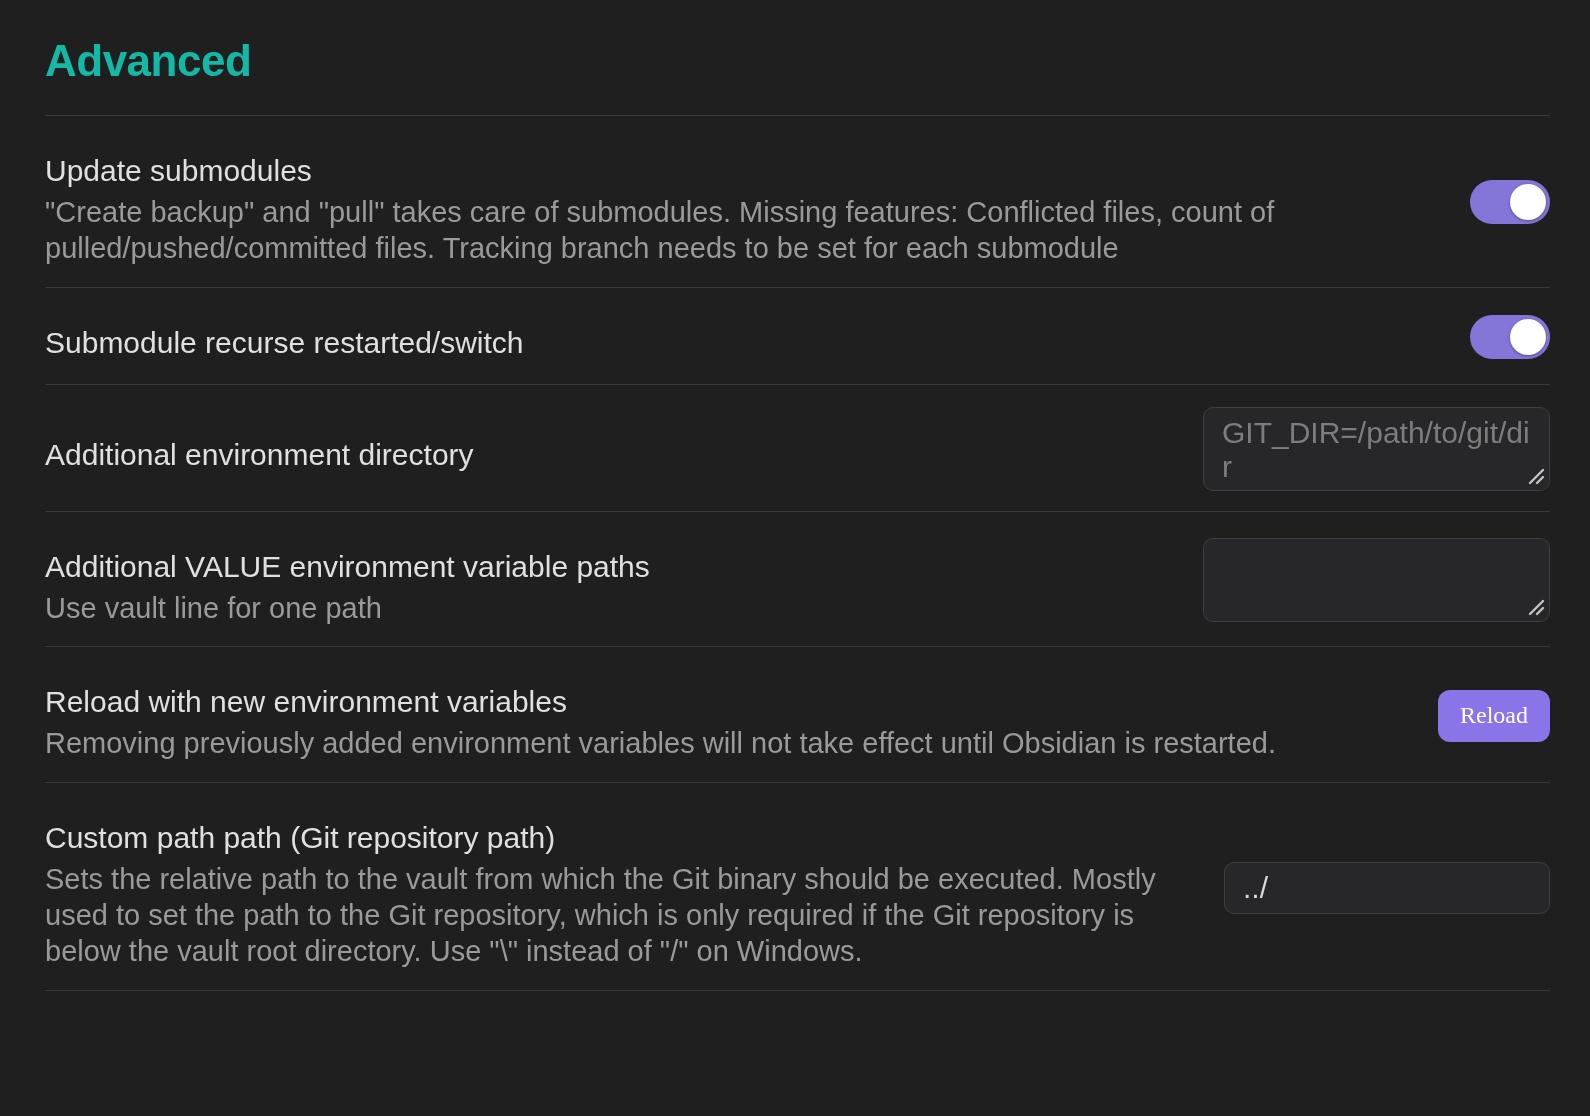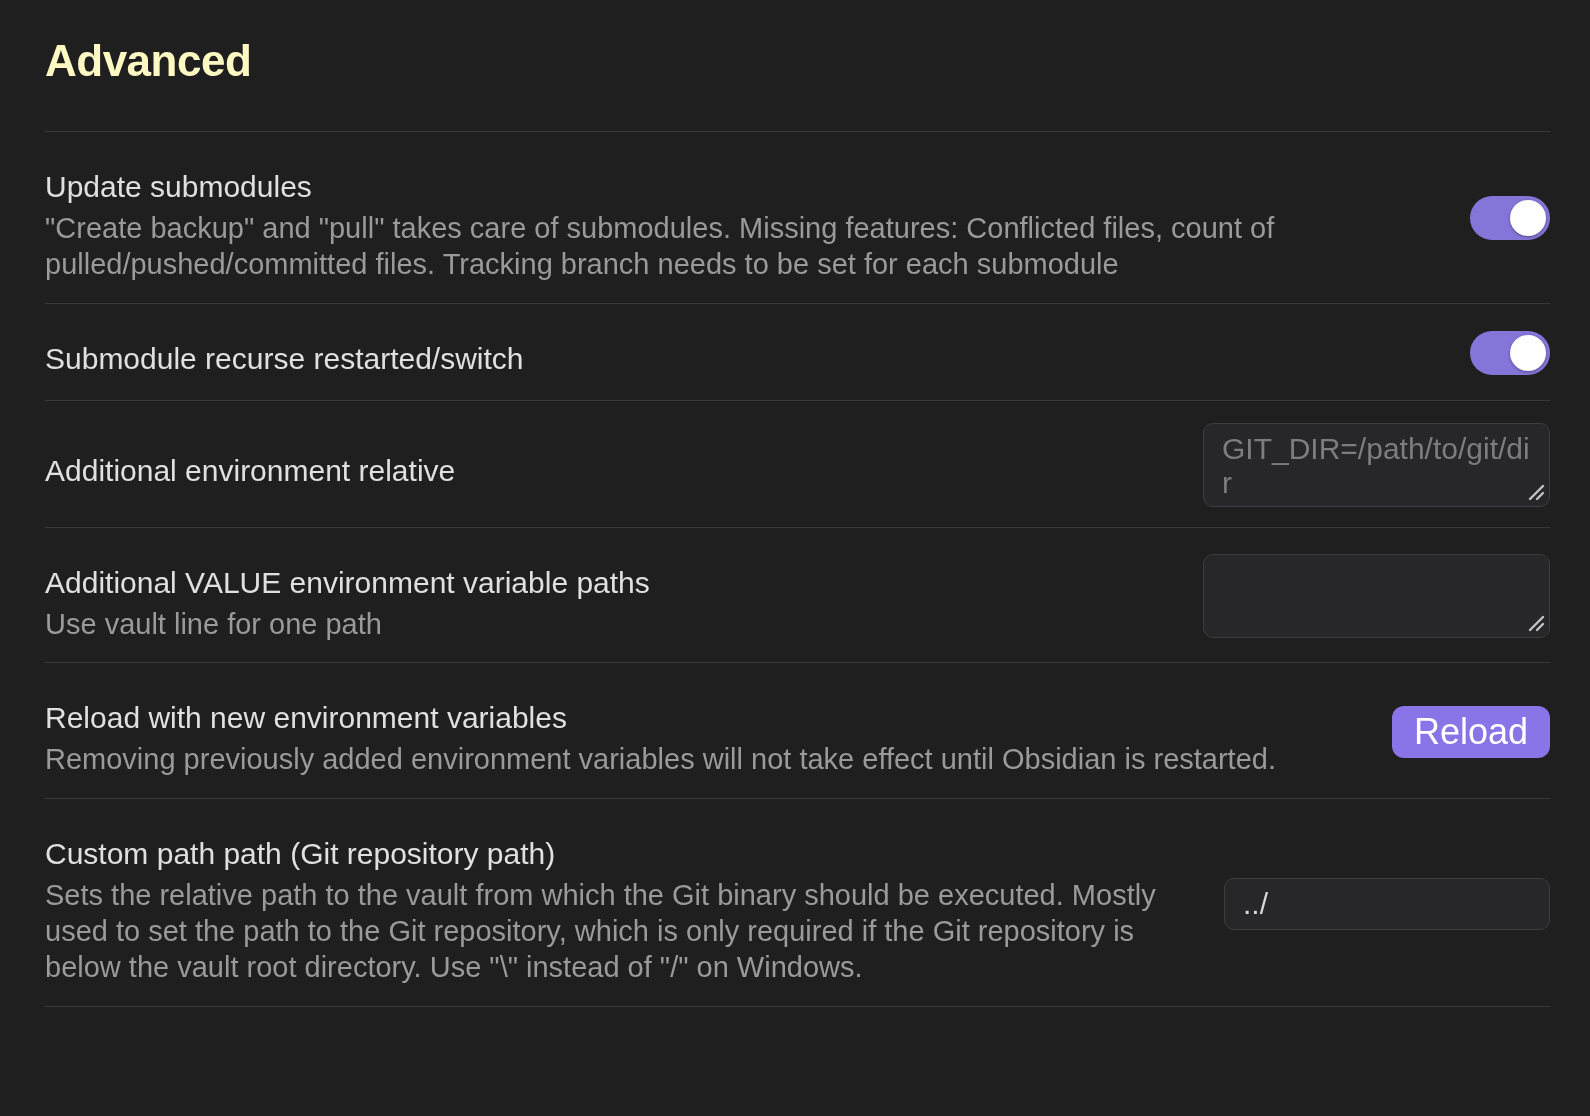--- a/index.html
+++ b/index.html
@@ -18,23 +18,23 @@
   html,body{width:1590px;height:1116px;overflow:hidden;}
   body{
     background:var(--background);
     font-family:"Liberation Sans","DejaVu Sans",sans-serif;
     color:var(--name-color);
   }
   .page{padding:0 40px 0 45px;}
   .section-title{
     font-size:44px;
     font-weight:700;
-    color:#fef9c3;
+    color:#14b8a6;
     letter-spacing:-0.5px;
-    margin:36px 0 44px 0;
+    margin:36px 0 28px 0;
     line-height:1.15;
   }
   .rows{width:100%;}
   .row{
     display:flex;
     align-items:center;
     padding:22px 0 20px 0;
     border-top:1px solid var(--divider);
   }
   .row:last-child{border-bottom:1px solid var(--divider);}
@@ -113,23 +113,23 @@
   }
 
   
   .accent-button{
     height:52px;
     padding:0 22px;
     border:none;
     border-radius:12px;
     background:var(--accent);
     color:#ffffff;
-    font-size:36px;
+    font-size:24px;
     font-weight:500;
-    font-family:Liberation Sans, sans-serif;
+    font-family:Liberation Serif, serif;
     cursor:pointer;
   }
 </style>
 </head>
 <body>
 
 <div class="page">
 
   <h1 class="section-title">Advanced</h1>
 
@@ -154,21 +154,21 @@
       <div class="row-control">
         <div class="toggle" data-state="on">
           <div class="knob"></div>
         </div>
       </div>
     </div>
 
 
     <div class="row">
       <div class="row-info">
-        <div class="name">Additional environment relative</div>
+        <div class="name">Additional environment directory</div>
       </div>
       <div class="row-control">
         <div class="ta-wrap">
           <textarea class="textarea-input" placeholder="GIT_DIR=/path/to/git/dir" style=""></textarea>
           <svg class="resize-handle" viewBox="0 0 22 22" fill="none">
             <path d="M20 7 L7 20" stroke="#c4c4c4" stroke-width="2.4" stroke-linecap="round"></path>
             <path d="M20 14 L14 20" stroke="#c4c4c4" stroke-width="2.4" stroke-linecap="round"></path>
           </svg>
         </div>
       </div>

